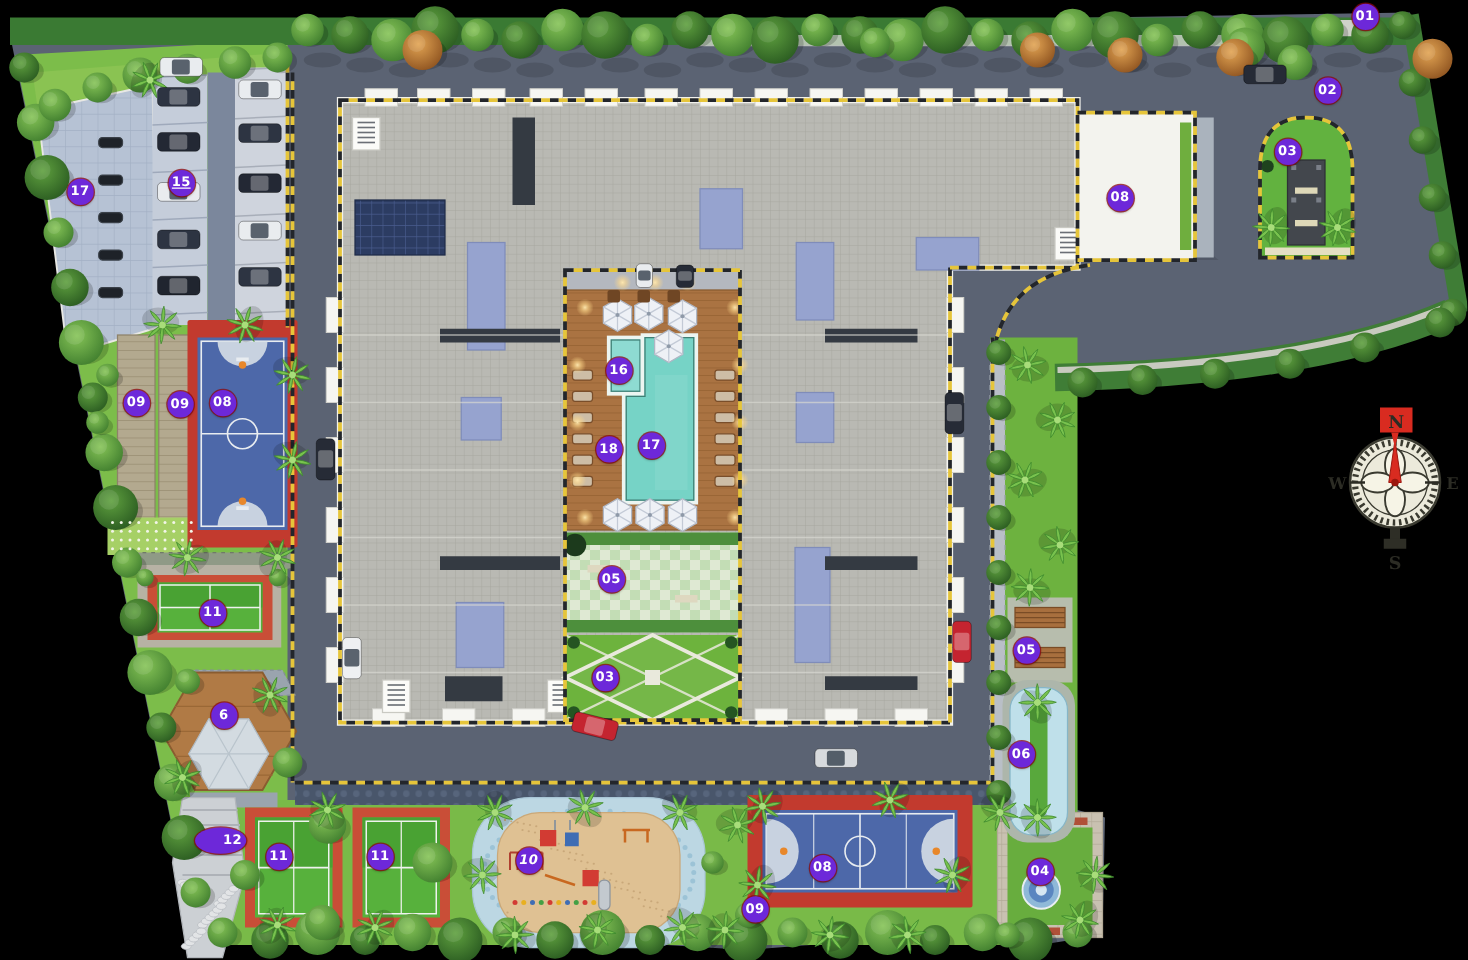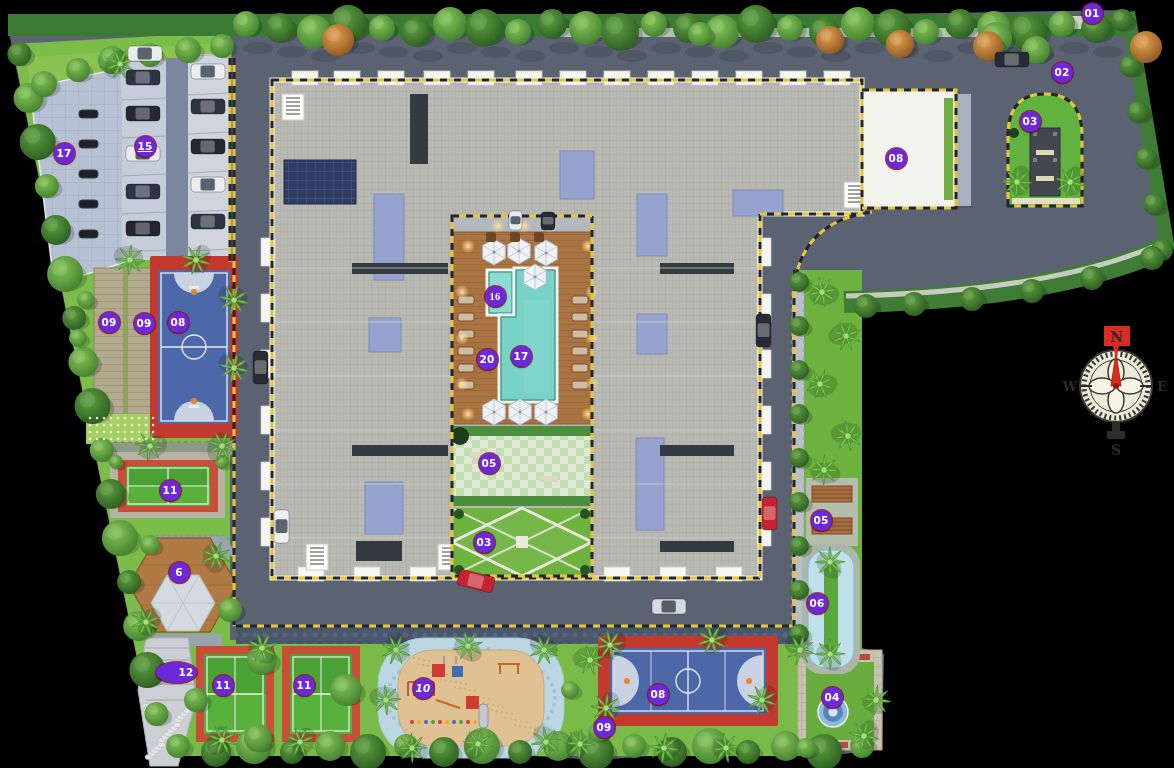--- a/index.html
+++ b/index.html
@@ -1825,22 +1825,22 @@
 <div id="markers-layer">
       <div class="marker" style="left: 1081.5px; top: 2.5px;">01</div>
       <div class="marker" style="left: 1051.5px; top: 61.5px; text-align: center;">02</div>
       <div class="marker" style="left: 1019.5px; top: 110.5px;">03</div>
       <div class="marker" style="left: 885.5px; top: 147.5px;">08</div>
       <div class="marker" style="left: 53.5px; top: 142.5px;">17</div>
       <div class="marker" style="left: 134.5px; top: 135.5px; text-decoration: underline;">15</div>
       <div class="marker" style="left: 98.5px; top: 311.5px;">09</div>
       <div class="marker" style="left: 133.5px; top: 312.5px;">09</div>
       <div class="marker" style="left: 167.5px; top: 311.5px;">08</div>
-      <div class="marker" style="left: 484.5px; top: 285.5px; font-family: Liberation Serif, serif;">16</div>
-      <div class="marker" style="left: 476.5px; top: 348.5px;">20</div>
+      <div class="marker" style="left: 484.5px; top: 285.5px;">16</div>
+      <div class="marker" style="left: 476.5px; top: 348.5px;">18</div>
       <div class="marker" style="left: 510.5px; top: 345.5px;">17</div>
       <div class="marker" style="left: 478.5px; top: 452.5px;">05</div>
       <div class="marker" style="left: 473.5px; top: 531.5px;">03</div>
       <div class="marker" style="left: 159.5px; top: 479.5px;">11</div>
       <div class="marker" style="left: 168.5px; top: 561.5px;">6</div>
       <div class="marker" style="left: 155.5px; top: 661.5px; padding-left: 20px;">12</div>
       <div class="marker" style="left: 212.5px; top: 674.5px;">11</div>
       <div class="marker" style="left: 293.5px; top: 674.5px;">11</div>
       <div class="marker" style="left: 412.5px; top: 677.5px; font-style: italic;">10</div>
       <div class="marker" style="left: 593.5px; top: 716.5px;">09</div>

